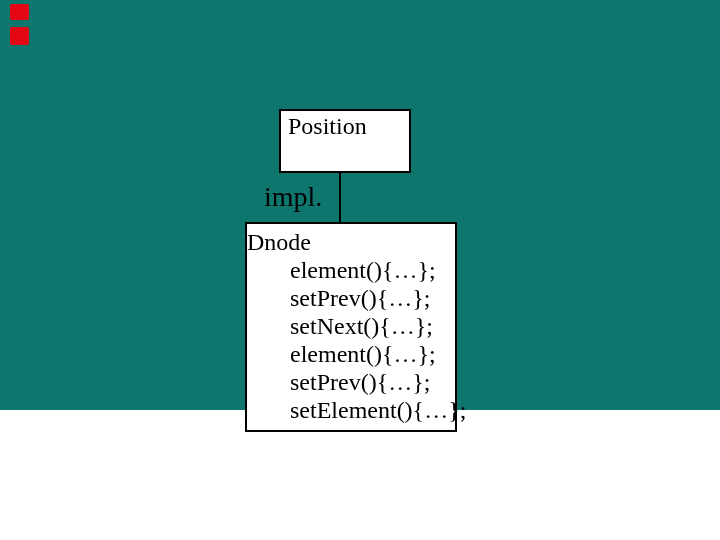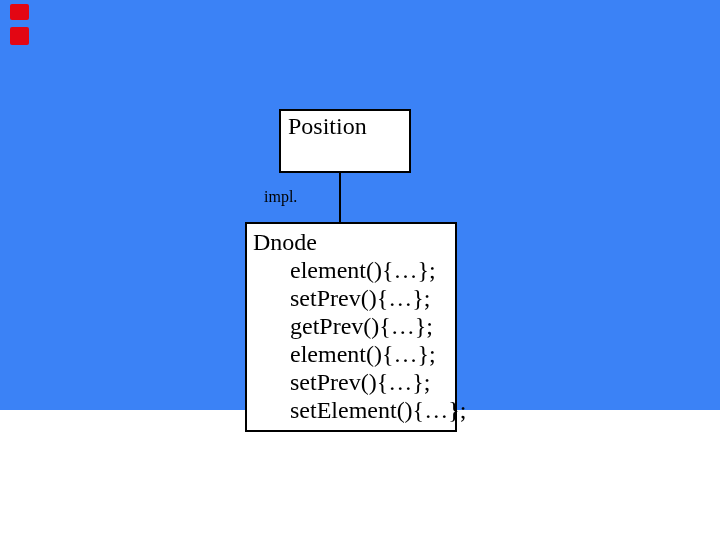--- a/index.html
+++ b/index.html
@@ -7,21 +7,21 @@
     padding: 0;
     width: 720px;
     height: 540px;
     background: #ffffff;
     overflow: hidden;
   }
   .canvas {
     position: relative;
     width: 720px;
     height: 410px;
-    background: #3b82f6;
+    background: #0f766e;
     font-family: "Liberation Serif", "DejaVu Serif", serif;
     color: #000000;
   }
   .deco {
     position: absolute;
     background: #e30613;
     border-radius: 2px;
   }
   .deco-top   { left: 10px; top: 4px;  width: 19px; height: 16px; }
   .deco-bottom{ left: 10px; top: 27px; width: 19px; height: 18px; }
@@ -41,33 +41,33 @@
   }
   .dnode-box {
     left: 245px; top: 222px;
     width: 212px; height: 210px;
     padding-top: 4px;
     line-height: 28px;
   }
   .line { white-space: nowrap; }
   .position-box .title  { margin-left: 7px;  }
   .position-box .member { margin-left: 24px; }
-  .dnode-box .title     { margin-left: 6px;  }
+  .dnode-box .title     {  }
   .dnode-box .member    { margin-left: 43px; }
 
   .connector {
     position: absolute;
     left: 339px; top: 173px;
     width: 2px; height: 49px;
     background: #000000;
   }
   .edge-label {
     position: absolute;
     left: 264px; top: 184px;
-    font-size: 16px;
+    font-size: 28px;
     line-height: 26px;
     white-space: nowrap;
   }
 </style>
 </head>
 <body>
 
 <div class="canvas">
 
   <div class="deco deco-top"></div>
@@ -78,19 +78,19 @@
   </div>
 
   <div class="connector"></div>
 
   <div class="edge-label">impl.</div>
 
   <div class="uml-box dnode-box">
     <div class="line title">Dnode</div>
     <div class="line member">element(){…};</div>
     <div class="line member">setPrev(){…};</div>
-    <div class="line member">getPrev(){…};</div>
+    <div class="line member">setNext(){…};</div>
     <div class="line member">element(){…};</div>
     <div class="line member">setPrev(){…};</div>
     <div class="line member">setElement(){…};</div>
   </div>
 
 </div>
 
 </body></html>

